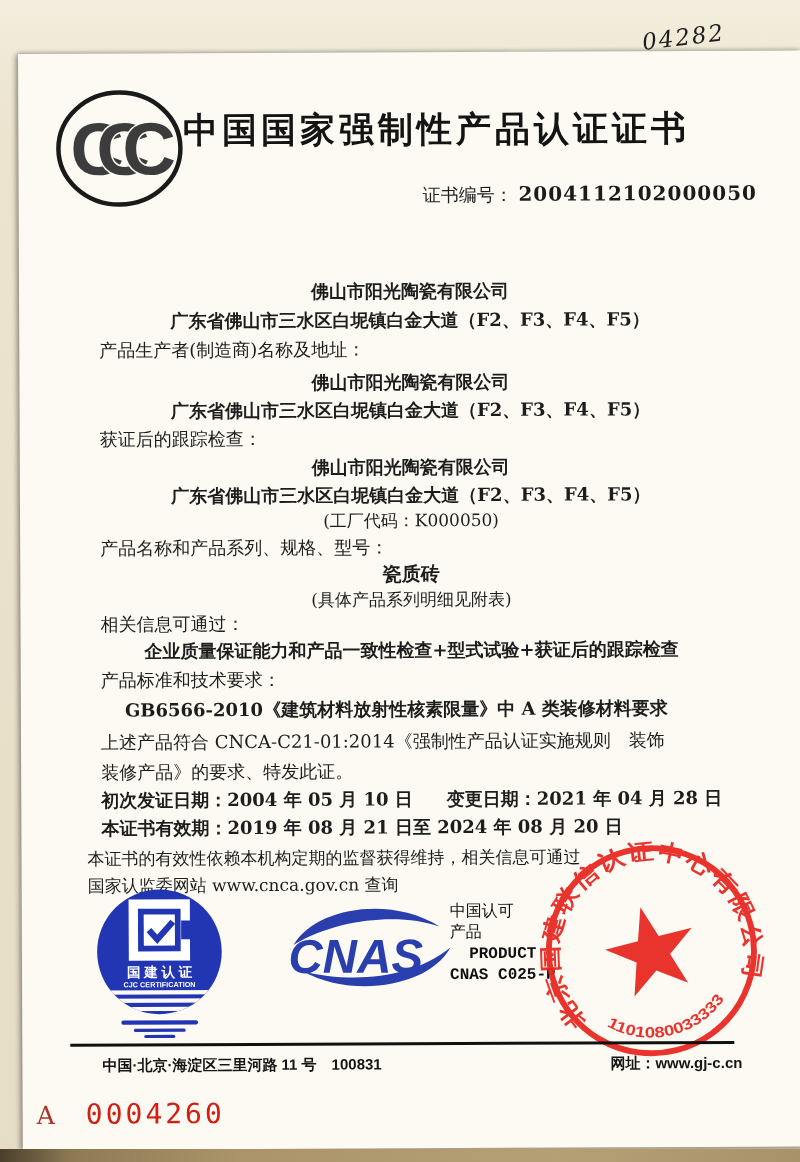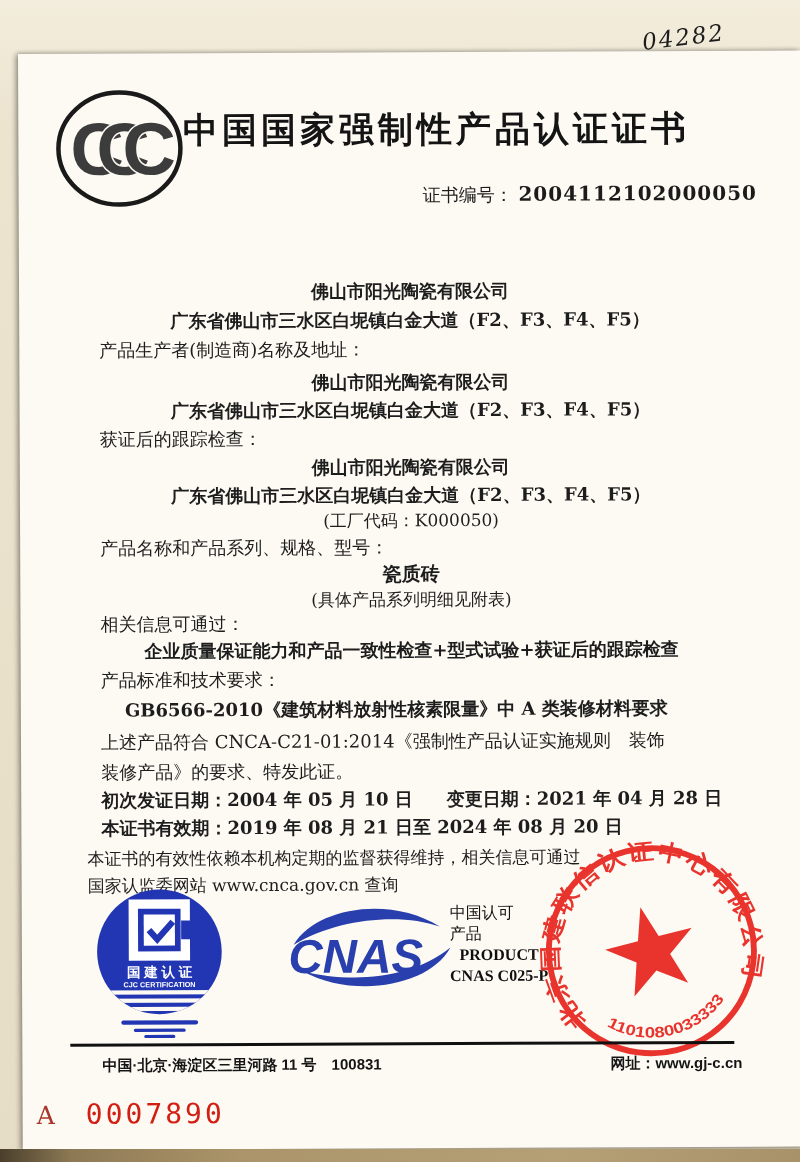--- a/index.html
+++ b/index.html
@@ -31,21 +31,21 @@
   .lab{left:80px;}
   .ctr{left:0;width:782px;text-align:center;}
   .semib{font-weight:600;}
   .datepair{left:80px;white-space:nowrap;}
   .datepair .gap{display:inline-block;width:34px;}
   .footer-rule{left:48px;top:990px;width:664px;height:3px;background:#101010;}
   .footer-text{top:1003px;font-size:15px;color:#151515;font-family:"Liberation Sans",sans-serif;font-weight:600;}
   .serial{left:14px;top:1044px;white-space:nowrap;}
   .serial .pfx{font-size:25px;color:#a8372a;font-family:"DejaVu Serif",serif;}
   .serial .dig{font-size:28px;color:#d31e13;letter-spacing:3px;font-family:"DejaVu Sans Mono",monospace;margin-left:26px;}
-  .cnas-txt{left:428px;top:850px;font-family:Liberation Serif, serif;color:#101010;font-size:16px;line-height:21px;}
+  .cnas-txt{left:428px;top:850px;font-family:Liberation Mono, monospace;color:#101010;font-size:16px;line-height:21px;}
   .cnas-txt .b{font-weight:700;text-align:center;}
   svg text{font-family:"Liberation Sans",sans-serif;}
 </style>
 </head>
 <body>
 
 <div class="handwriting">04282</div>
 
 <div class="paper">
 
@@ -147,18 +147,18 @@
       <textPath href="#sealBottom" startOffset="0" textLength="124" lengthAdjust="spacingAndGlyphs">1101080033333</textPath>
     </text>
   </svg>
 
   <div class="abs footer-rule"></div>
   <div class="abs footer-text" style="left:80px;">中国·北京·海淀区三里河路 11 号　100831</div>
   <div class="abs footer-text" style="left:588px;">网址：www.gj-c.cn</div>
 
   <div class="abs serial">
     <span class="pfx">A</span>
-    <span class="dig">0007890</span>
+    <span class="dig">0004260</span>
   </div>
 
 </div>
 
 <div class="scan-bottom-strip"></div>
 
 </body></html>

